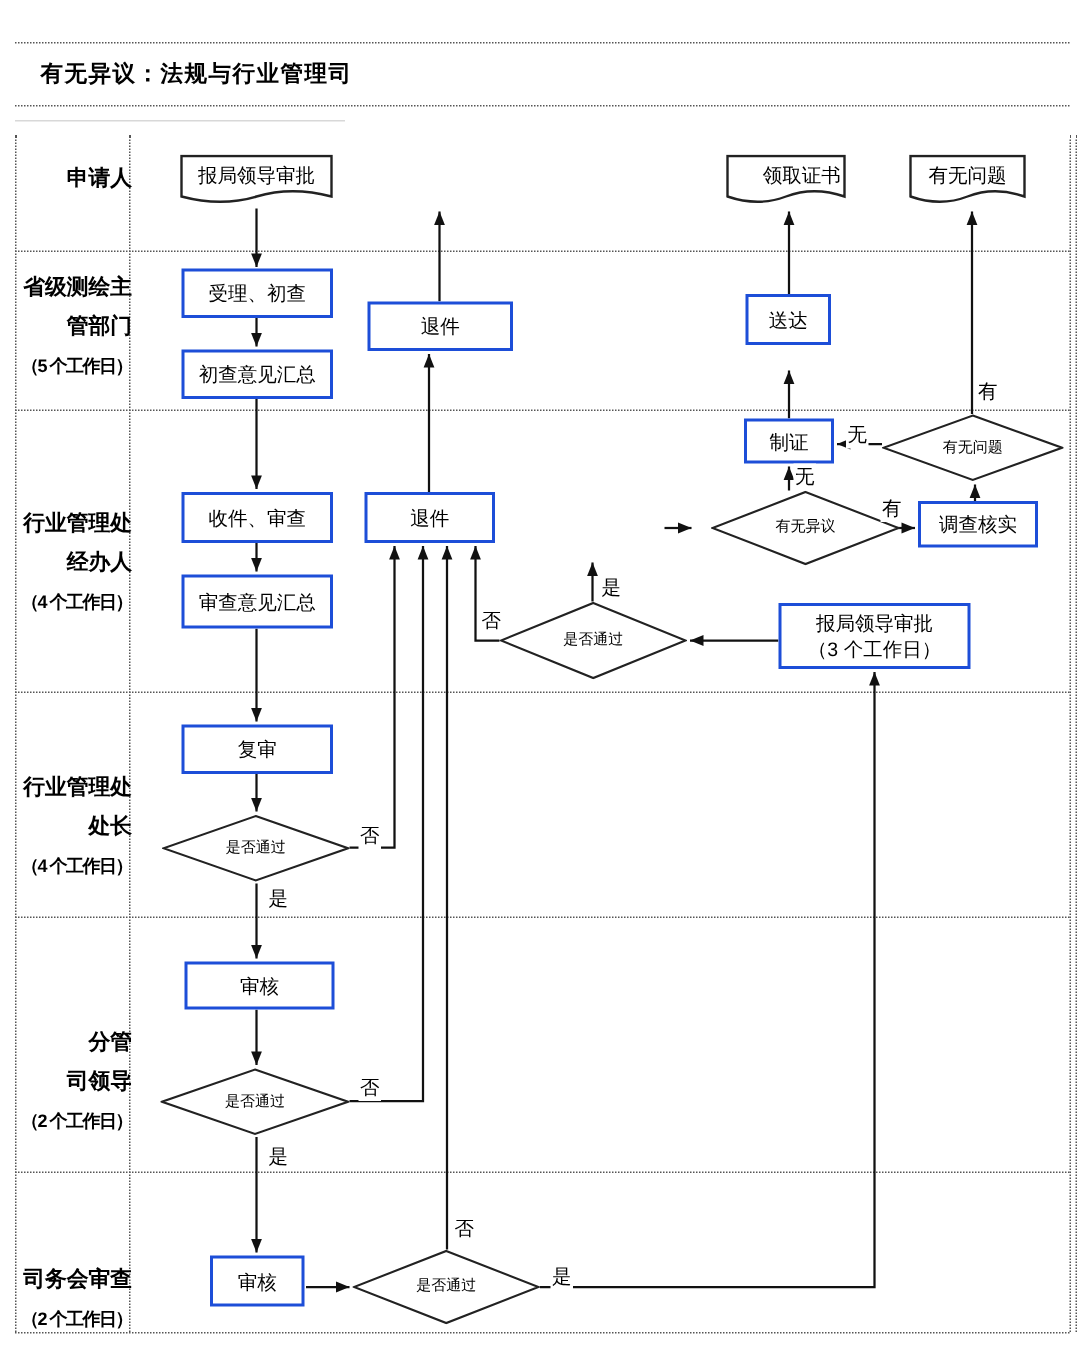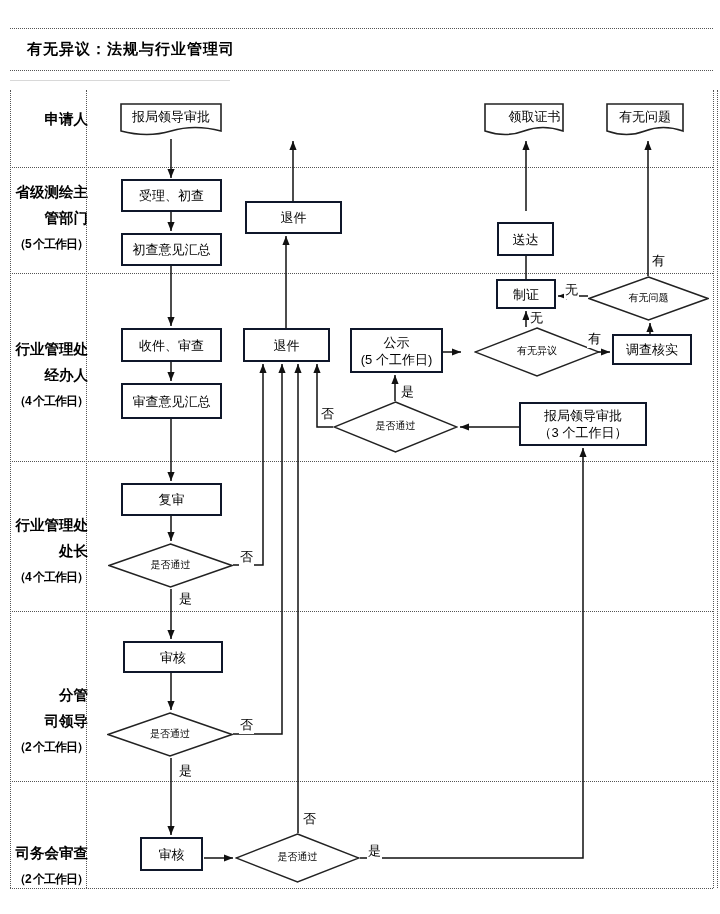--- a/index.html
+++ b/index.html
@@ -5,21 +5,21 @@
   html,body{margin:0;padding:0;background:#fff;}
   #stage{position:relative;width:720px;height:914px;background:#ffffff;overflow:hidden;
          font-family:"Liberation Sans","DejaVu Sans",sans-serif;color:#000;}
   .hline{position:absolute;border-top:1px dotted #555;height:0;z-index:1;}
   .vline{position:absolute;border-left:1px dotted #555;width:0;z-index:1;}
   .faint{position:absolute;border-top:1px solid #d8d8d8;height:0;z-index:1;}
   #title{position:absolute;left:27px;top:40px;font-size:15px;font-weight:600;letter-spacing:1px;z-index:2;}
   .lane-label{position:absolute;left:8px;width:80px;text-align:right;font-weight:bold;
               font-size:14.5px;line-height:26px;z-index:2;}
   .lane-label .small{font-size:12px;letter-spacing:-1px;}
-  .box{position:absolute;border:2px solid #0f172a;background:#fff;box-sizing:border-box;
+  .box{position:absolute;border:2px solid #1d4ed8;background:#fff;box-sizing:border-box;
        display:flex;flex-direction:column;align-items:center;justify-content:center;
        font-size:13px;line-height:17px;z-index:3;}
   .doc{position:absolute;z-index:3;}
   .doc svg{display:block;}
   .doc .txt{position:absolute;left:0;right:0;top:5px;text-align:center;font-size:13px;}
   .dia{position:absolute;z-index:3;}
   .dia svg{display:block;}
   .dia .txt{position:absolute;left:0;top:0;right:0;bottom:2px;display:flex;align-items:center;
             justify-content:center;font-size:10px;}
   .elabel{position:absolute;font-size:13px;z-index:4;background:#fff;padding:0 1px;}
@@ -97,35 +97,31 @@
 
   <div class="box" style="left:121px;top:179px;width:101px;height:33px;">
     <span>受理、初查</span>
     </div>
   <div class="box" style="left:121px;top:233px;width:101px;height:33px;">
     <span>初查意见汇总</span>
     </div>
   <div class="box" style="left:245px;top:201px;width:97px;height:33px;">
     <span>退件</span>
     </div>
-  <div class="box" style="left:497px;top:222px;width:57px;height:34px;font-family:Liberation Serif, serif;">
+  <div class="box" style="left:497px;top:196px;width:57px;height:34px;font-family:Liberation Serif, serif;">
     <span>送达</span>
     </div>
   <div class="box" style="left:121px;top:383px;width:101px;height:36px;">
     <span>审查意见汇总</span>
     </div>
   <div class="box" style="left:121px;top:328px;width:101px;height:34px;">
     <span>收件、审查</span>
     </div>
   <div class="box" style="left:243px;top:328px;width:87px;height:34px;">
     <span>退件</span>
-    </div>
-  <div class="box" style="left:350px;top:328px;width:93px;height:45px;">
-    <span>公示</span>
-    <span>(5 个工作日)</span>
     </div>
   <div class="box" style="left:496px;top:279px;width:60px;height:30px;">
     <span>制证</span>
     </div>
   <div class="box" style="left:612px;top:334px;width:80px;height:31px;">
     <span>调查核实</span>
     </div>
   <div class="box" style="left:519px;top:402px;width:128px;height:44px;">
     <span>报局领导审批</span>
     <span>（3 个工作日）</span>

